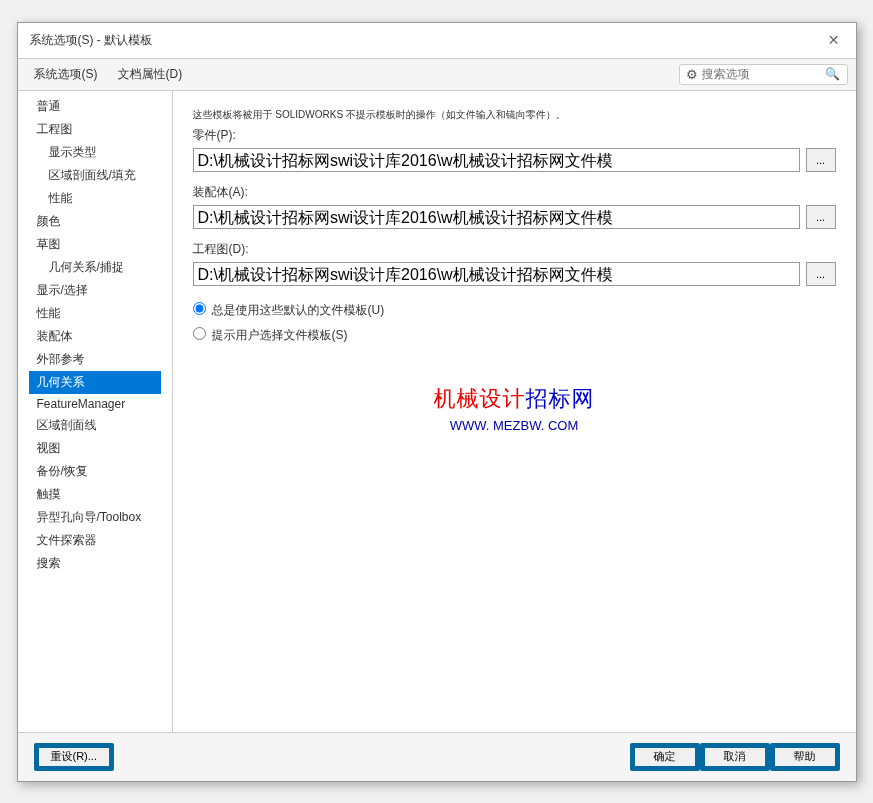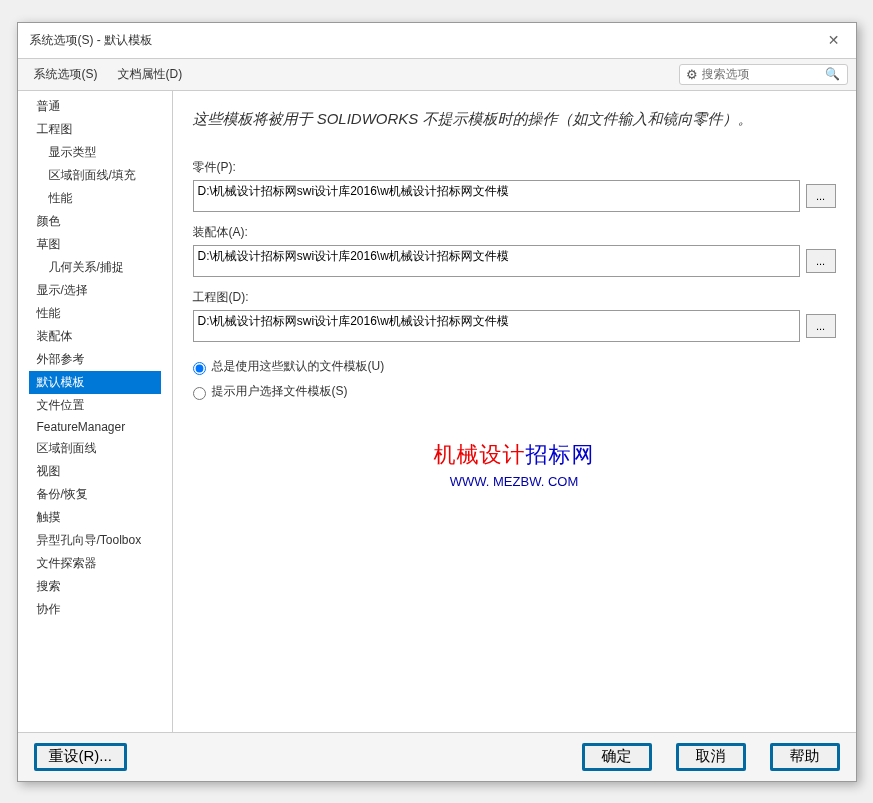--- a/index.html
+++ b/index.html
@@ -104,45 +104,44 @@
       color: #fff;
     }
     .sidebar-item.indent1 { padding-left: 20px; }
     .main-panel {
       flex: 1;
       background: #fff;
       padding: 16px 20px;
       overflow-y: auto;
     }
     .description {
-      font-size: 15px;
-      color: #333;
-      margin-bottom: 28px;
+      font-size: 10px;
+      color: #333;
+      margin-bottom: 4px;
       line-height: 1.6;
-      font-style: italic;
     }
     .field-group {
       margin-bottom: 12px;
     }
     .field-label {
       font-size: 12px;
       color: #333;
       margin-bottom: 4px;
     }
     .field-row {
       display: flex;
       align-items: center;
       gap: 6px;
     }
     .field-input {
       flex: 1;
-      height: 32px;
+      height: 24px;
       border: 1px solid #999;
       padding: 2px 4px;
-      font-size: 12px;
+      font-size: 16px;
       background: #fff;
       overflow: hidden;
       white-space: nowrap;
       text-overflow: ellipsis;
     }
     .browse-btn {
       width: 30px;
       height: 24px;
       border: 1px solid #999;
       background: #f0f0f0;
@@ -153,21 +152,21 @@
       justify-content: center;
     }
     .radio-group {
       margin-top: 16px;
       display: flex;
       flex-direction: column;
       gap: 8px;
     }
     .radio-item {
       display: flex;
-      align-items: flex-end;
+      align-items: flex-start;
       gap: 6px;
       font-size: 12px;
       color: #333;
       cursor: pointer;
     }
     .radio-item input[type="radio"] {
       margin: 0;
     }
     .watermark {
       margin-top: 40px;
@@ -189,29 +188,29 @@
       background: #f5f5f5;
       border-top: 1px solid #ccc;
       padding: 10px 16px;
       display: flex;
       justify-content: space-between;
       align-items: center;
     }
     .footer-left { }
     .footer-right {
       display: flex;
-      gap: 24px;
+      gap: 0;
     }
     .footer-btn {
       min-width: 70px;
       height: 28px;
-      border: 3px solid #0369a1;
+      border: 5px solid #0369a1;
       background: #f0f0f0;
       cursor: pointer;
-      font-size: 15px;
+      font-size: 11px;
       padding: 0 12px;
       border-radius: 2px;
     }
     .footer-btn.primary {
       background: #f0f0f0;
     }
     .gear-icon {
       font-size: 13px;
       color: #555;
     }
@@ -251,31 +250,29 @@
         <div class="sidebar-item indent1">显示类型</div>
         <div class="sidebar-item indent1">区域剖面线/填充</div>
         <div class="sidebar-item indent1">性能</div>
         <div class="sidebar-item">颜色</div>
         <div class="sidebar-item">草图</div>
         <div class="sidebar-item indent1">几何关系/捕捉</div>
         <div class="sidebar-item">显示/选择</div>
         <div class="sidebar-item">性能</div>
         <div class="sidebar-item">装配体</div>
         <div class="sidebar-item">外部参考</div>
-        <div class="sidebar-item active">默认模板</div>
-        <div class="sidebar-item">文件位置</div>
+        <div class="sidebar-item active">几何关系</div>
         <div class="sidebar-item">FeatureManager</div>
         <div class="sidebar-item">区域剖面线</div>
         <div class="sidebar-item">视图</div>
         <div class="sidebar-item">备份/恢复</div>
         <div class="sidebar-item">触摸</div>
         <div class="sidebar-item">异型孔向导/Toolbox</div>
         <div class="sidebar-item">文件探索器</div>
         <div class="sidebar-item">搜索</div>
-        <div class="sidebar-item">协作</div>
       </div>
 
     <div class="main-panel">
       <div class="description">这些模板将被用于 SOLIDWORKS 不提示模板时的操作（如文件输入和镜向零件）。</div>
 
       <div class="field-group">
         <div class="field-label">零件(P):</div>
         <div class="field-row">
           <div class="field-input">D:\机械设计招标网swi设计库2016\w机械设计招标网文件模</div>
           <button class="browse-btn">...</button>

